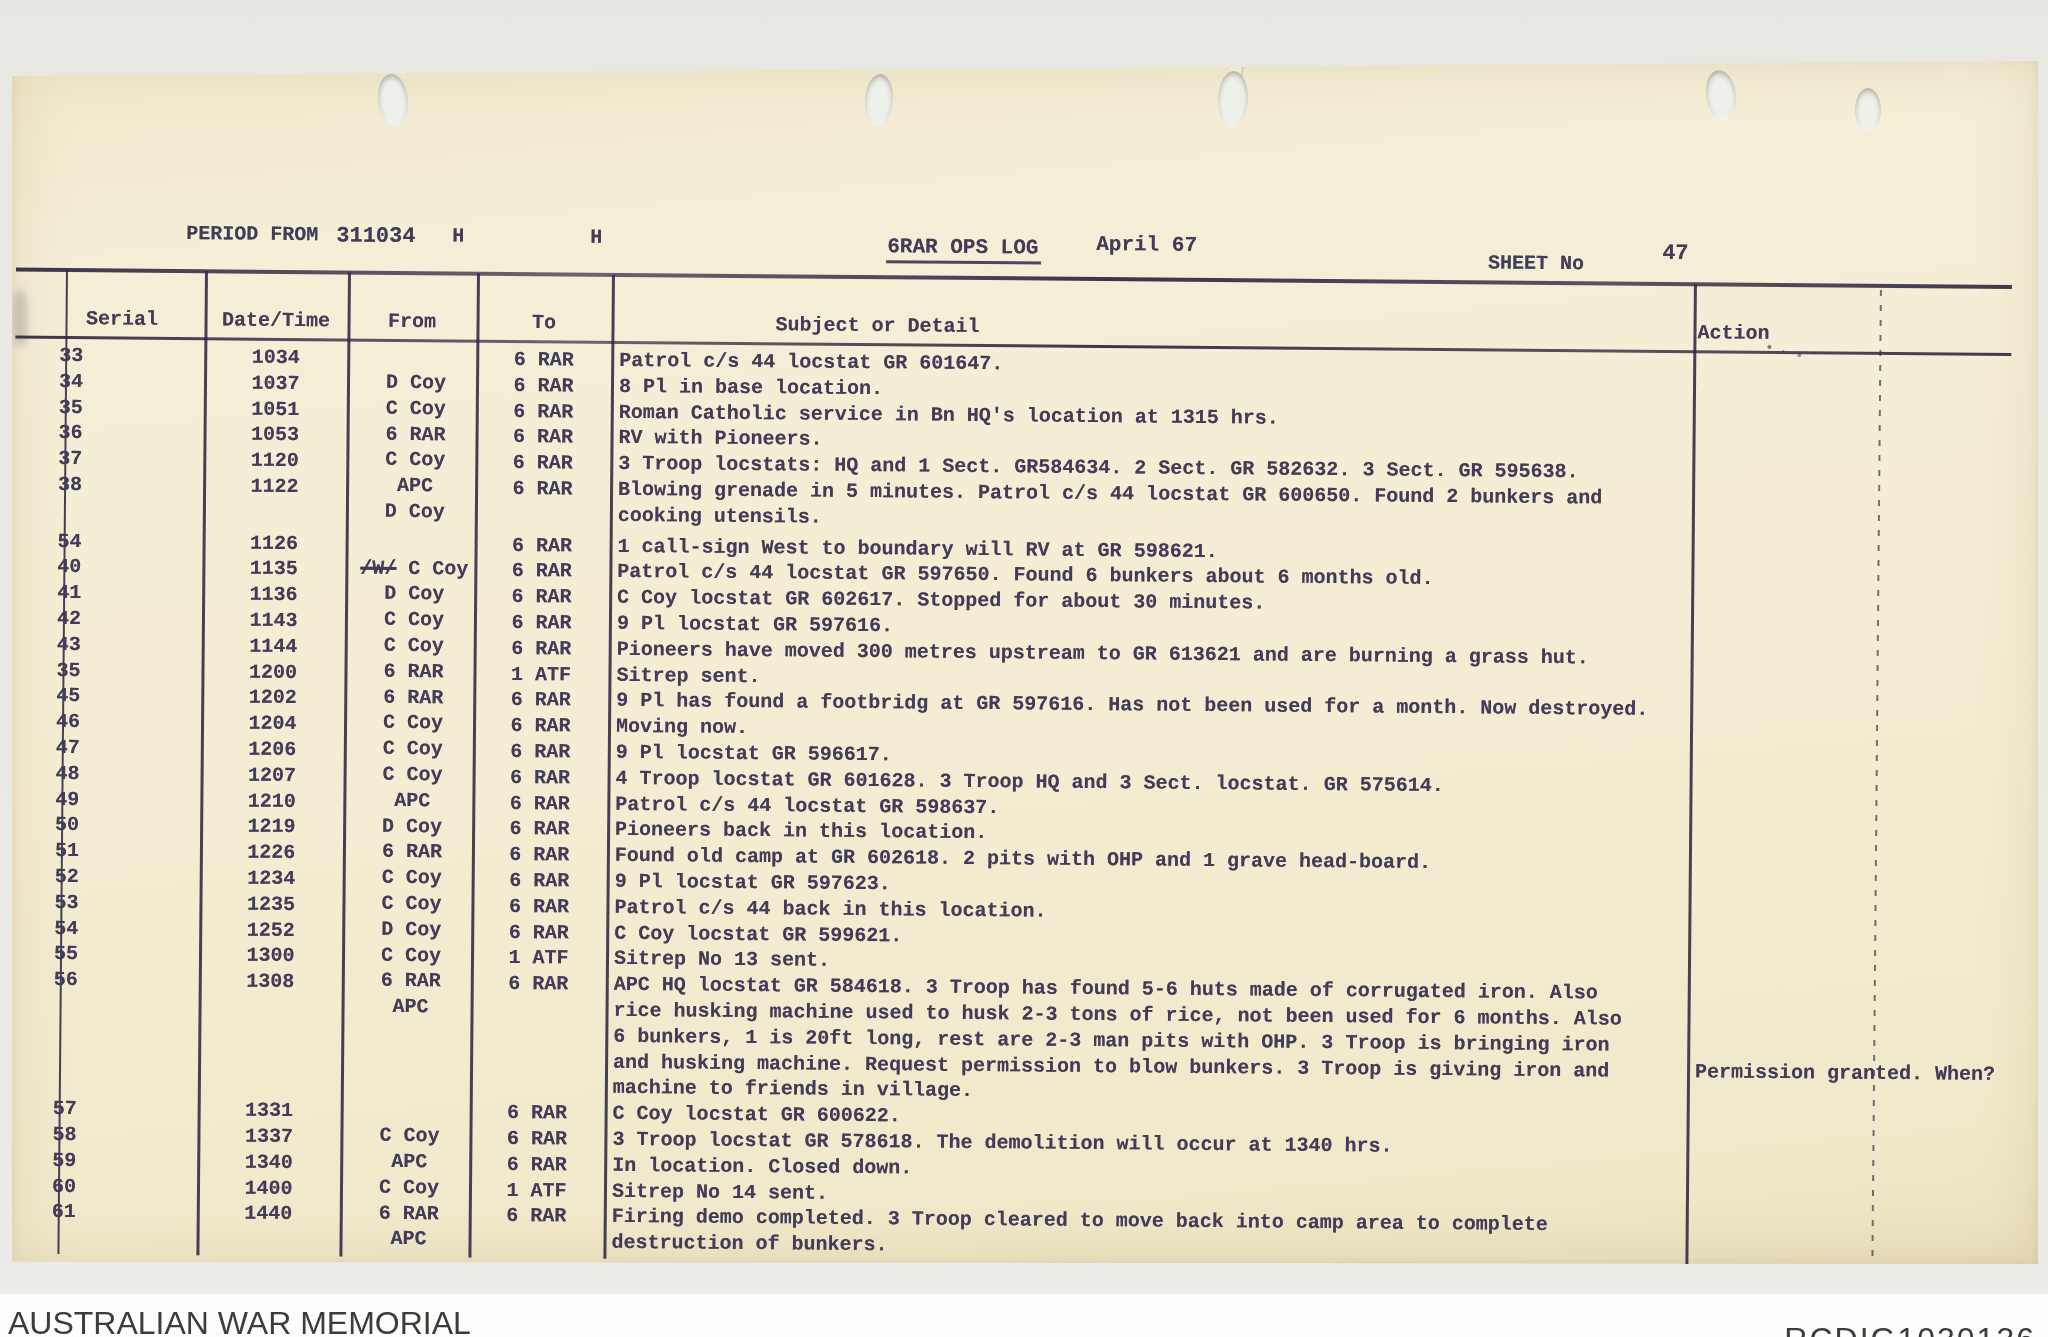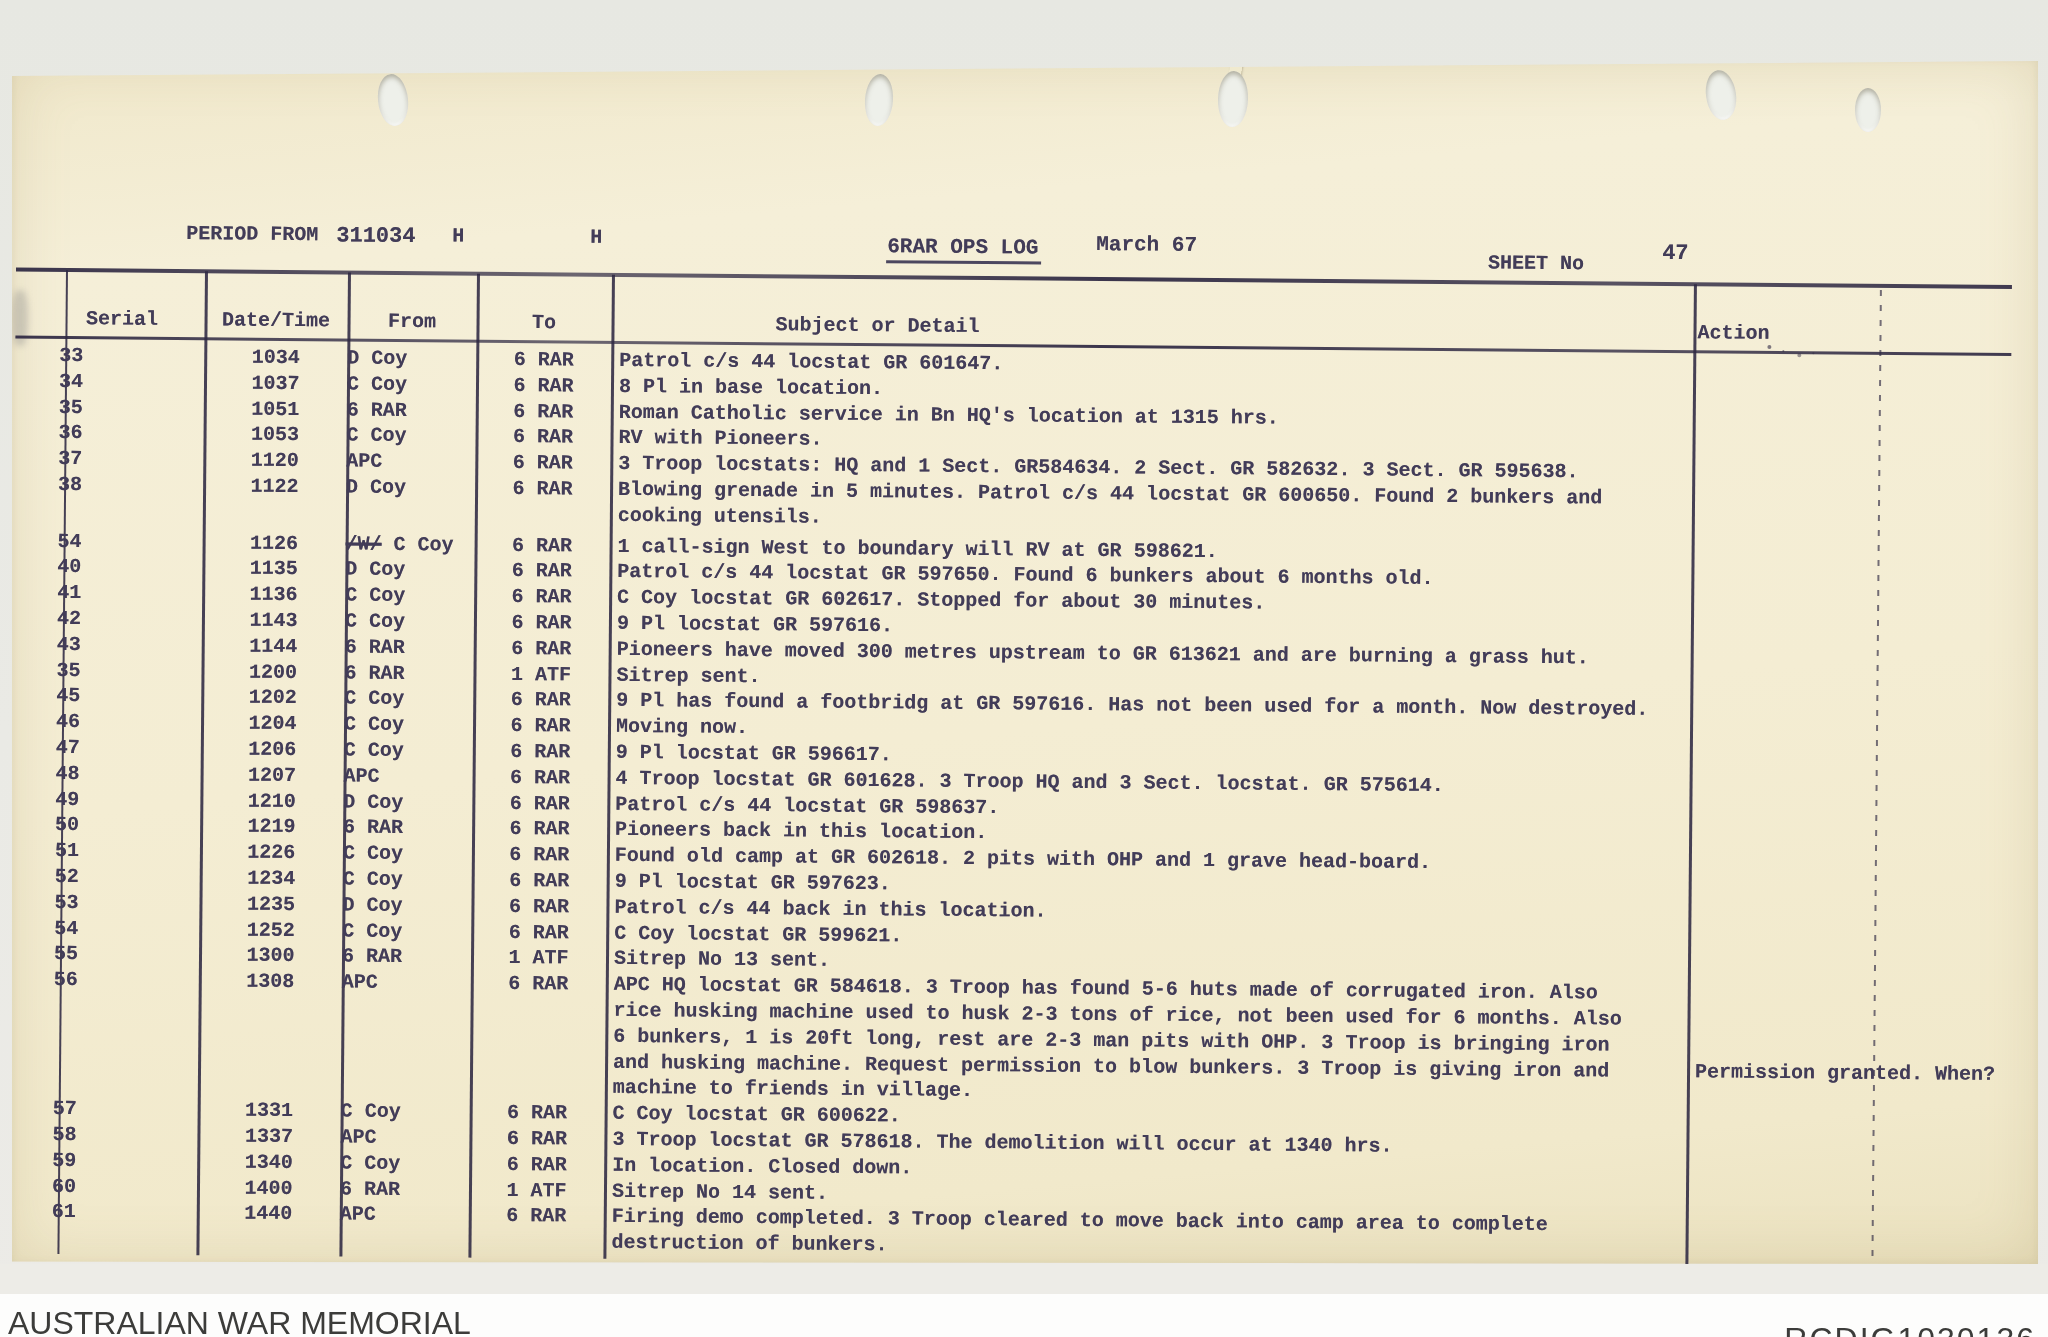--- a/index.html
+++ b/index.html
@@ -66,21 +66,21 @@
   .specks{position:absolute;left:1768px;top:330px;width:4px;height:4px;border-radius:50%;
     background:rgba(46,40,66,.6);
     box-shadow:14px 4px 0 -1px rgba(46,40,66,.5), 30px 8px 0 0 rgba(46,40,66,.45), 44px 6px 0 -1px rgba(46,40,66,.4);}
   
   .rows{position:absolute;left:0;top:343px;width:2048px;line-height:25.8px;}
   .row{position:relative;min-height:25.8px;}
   .row.gap{margin-top:5px;}
   .cell{position:absolute;top:0;white-space:nowrap;}
   .c-serial{left:60px;width:125px;text-align:left;}
   .c-time{left:205px;width:143px;text-align:center;}
-  .c-from{left:348px;width:138px;text-align:left;}
+  .c-from{left:348px;width:138px;text-align:center;margin-top:24px;}
   .c-to{left:477px;width:135px;text-align:center;}
   .c-subject{position:relative;display:block;margin-left:620px;width:1075px;white-space:pre-line;}
   .c-action{left:1702px;}
   .c-from s{text-decoration-thickness:3px;}
   
   .scan-lower{position:absolute;left:0;top:1264px;width:2048px;height:30px;background:#edece7;}
   .footer{
     position:absolute;left:0;top:1294px;width:2048px;height:43px;background:#fdfdfc;
     display:flex;justify-content:space-between;align-items:center;
     padding:16px 12px 0 8px;box-sizing:border-box;
@@ -101,21 +101,21 @@
   <div class="smudge"></div>
 </div>
 
 <div class="content">
 
   <span class="t" style="left:186px;top:221px">PERIOD FROM</span>
   <span class="t" style="left:336px;top:221px;font-size:22px">311034</span>
   <span class="t" style="left:452px;top:221px">H</span>
   <span class="t" style="left:590px;top:221px">H</span>
   <span class="t title-underline" style="left:886px;top:228px;font-size:21px">6RAR OPS LOG</span>
-  <span class="t" style="left:1096px;top:224px;font-size:21px">March 67</span>
+  <span class="t" style="left:1096px;top:224px;font-size:21px">April 67</span>
   <span class="t" style="left:1488px;top:239px">SHEET No</span>
   <span class="t" style="left:1662px;top:227px;font-size:22px">47</span>
 
   <div class="rule r1"></div>
   <div class="rule r2"></div>
   <div class="vl v1"></div>
   <div class="vl v2"></div>
   <div class="vl v3"></div>
   <div class="vl v4"></div>
   <div class="vl v5"></div>

